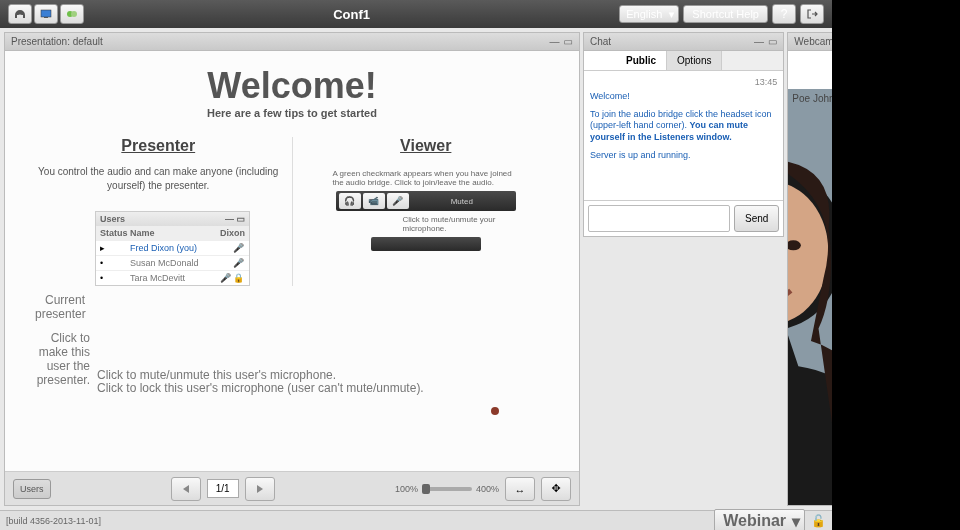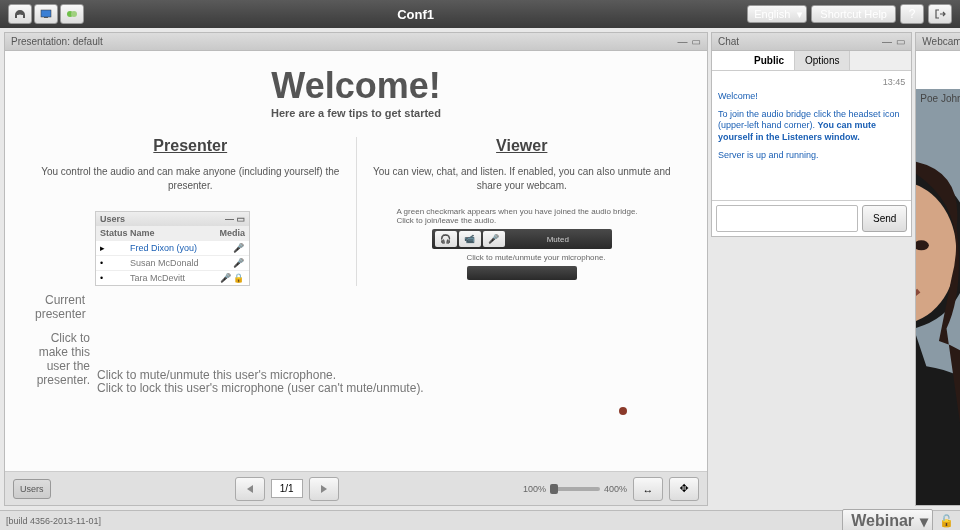--- a/index.html
+++ b/index.html
@@ -1,17 +1,17 @@
 <!DOCTYPE html>
 <html><head>
 <meta charset="utf-8">
 <style>
 * { box-sizing: border-box; margin: 0; padding: 0; }
 body { font-family: Arial, sans-serif; background: #000; width: 960px; height: 530px; overflow: hidden; font-size: 11px; }
-.app { width: 960px; height: 530px; background: #e8e8e8; display: flex; flex-direction: column; }
+.app { width: 832px; height: 530px; background: #e8e8e8; display: flex; flex-direction: column; }
 
 
 .topbar { background: linear-gradient(#5a5a5a, #3a3a3a); height: 28px; display: flex; align-items: center; padding: 0 8px; color: #fff; }
 .topbar-left { display: flex; gap: 2px; }
 .icon-btn { width: 24px; height: 20px; background: linear-gradient(#f8f8f8,#ddd); border: 1px solid #999; border-radius: 3px; display: flex; align-items: center; justify-content: center; cursor: pointer; font-size: 12px; }
 .topbar-title { flex: 1; text-align: center; font-weight: bold; font-size: 13px; }
 .topbar-right { display: flex; gap: 4px; align-items: center; }
 .lang-select { background: linear-gradient(#f8f8f8,#ddd); border: 1px solid #999; border-radius: 3px; padding: 2px 16px 2px 6px; font-size: 11px; position: relative; }
 .lang-select::after { content: "▾"; position: absolute; right: 4px; top: 2px; }
 .top-btn { background: linear-gradient(#f8f8f8,#ddd); border: 1px solid #999; border-radius: 3px; padding: 2px 8px; font-size: 11px; cursor: pointer; }
@@ -151,21 +151,21 @@
               <h3>Presenter</h3>
               <p>You control the audio and can make anyone (including yourself) the presenter.</p>
               <div class="mini-users">
                 <div class="mini-users-head">
                   <span class="t">Users</span>
                   <span>— ▭</span>
                 </div>
                 <div class="mini-users-head" style="background:#eee;">
                   <span style="width:30px">Status</span>
                   <span class="t">Name</span>
-                  <span>Media</span>
+                  <span>Dixon</span>
                 </div>
                 <div class="mini-row active">
                     <span class="c1">▸</span>
                     <span class="c2">Fred Dixon (you)</span>
                     <span class="c3">🎤</span>
                   </div>
                 <div class="mini-row">
                     <span class="c1">•</span>
                     <span class="c2">Susan McDonald</span>
                     <span class="c3">🎤</span>
@@ -177,21 +177,20 @@
                   </div>
               </div>
               <div class="annote" style="left:30px; top:230px; width:50px; text-align:right;">Current presenter</div>
               <div class="annote" style="left:30px; top:268px; width:55px; text-align:right;">Click to make this user the presenter.</div>
               <div class="annote" style="left:92px; top:305px;">Click to mute/unmute this user's microphone.</div>
               <div class="annote" style="left:92px; top:318px;">Click to lock this user's microphone (user can't mute/unmute).</div>
             </div>
             <div class="divider"></div>
             <div class="col" style="position:relative;">
               <h3>Viewer</h3>
-              <p>You can view, chat, and listen.  If enabled, you can also unmute and share your webcam.</p>
               <div class="viewer-diag">
                 <div style="text-align:left; padding: 0 30px;">A green checkmark appears when you have joined the audio bridge.  Click to join/leave the audio.</div>
                 <div class="audio-bar">
                   <div class="ab">🎧</div>
                   <div class="ab">📹</div>
                   <div class="ab">🎤</div>
                   <div class="muted">Muted</div>
                 </div>
                 <div style="padding: 0 40px 0 100px; text-align:left;">Click to mute/unmute your microphone.</div>
                 <div class="audio-bar2"></div>

